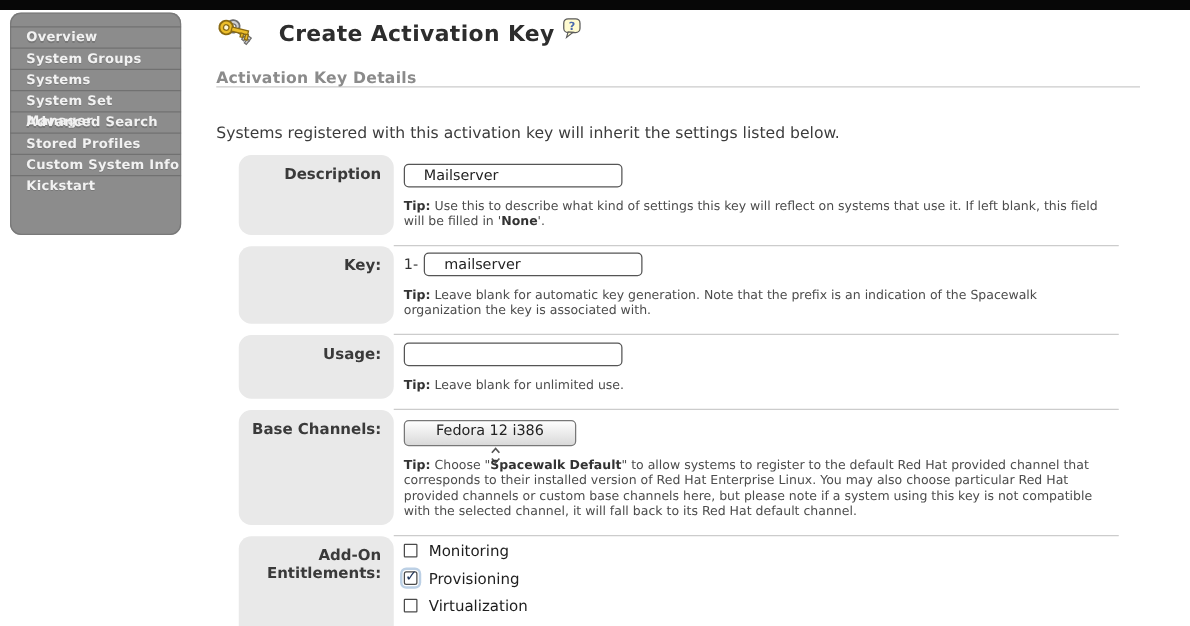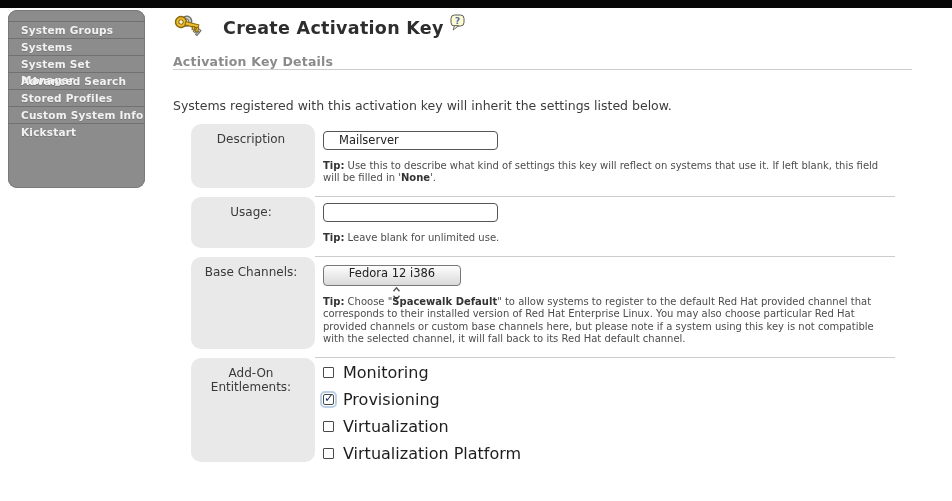--- a/index.html
+++ b/index.html
@@ -37,21 +37,21 @@
     padding-bottom:0;border-bottom:1px solid #cccccc;letter-spacing:.2px;
   }
   .intro{margin-top:28px;font-size:12.5px;color:#3c3c3c;}
 
   
   .form{margin-top:11px;margin-left:18px;width:704px;}
   .form-row{display:flex;align-items:stretch;}
   .label-cell{
     flex:0 0 124px;box-sizing:border-box;background:#e9e9e9;border-radius:10px;
     padding:8px 10px 0 6px;margin-bottom:9px;
-    text-align:center;font-weight:normal;font-size:12px;line-height:14px;color:#3a3a3a;
+    text-align:right;font-weight:bold;font-size:12px;line-height:14px;color:#3a3a3a;
   }
   .row-content{
     flex:1;box-sizing:border-box;padding:5px 0 11px 8px;
     border-bottom:1px solid #cccccc;
   }
   .form-row.last .row-content{border-bottom:none;padding-bottom:0;}
 
   .text-input{
     width:175px;height:19px;box-sizing:border-box;
     border:1px solid #555;border-radius:4px;
@@ -78,29 +78,30 @@
   
   .checkbox-row{display:flex;align-items:center;margin-bottom:8px;}
   .checkbox{
     width:11px;height:11px;box-sizing:border-box;border:1px solid #4a4a4a;border-radius:1px;
     background:#fff;margin-right:9px;position:relative;cursor:pointer;flex:0 0 auto;
   }
   .checkbox .check-glyph{
     position:absolute;top:-4px;left:0;font-size:12px;font-weight:bold;color:#21365c;
   }
   .checkbox.focused{outline:2px solid #bcd0e5;outline-offset:1px;border-radius:2px;}
-  .checkbox-label{font-size:16px;color:#1e1e1e;}
+  .checkbox-label{font-size:12px;color:#1e1e1e;}
 </style>
 </head>
 <body>
 
 <div class="top-bar"></div>
 
 <div class="sidebar">
   <div class="sidebar-cap"></div>
+  <div class="sidebar-item">Overview</div>
   <div class="sidebar-item">System Groups</div>
   <div class="sidebar-item">Systems</div>
   <div class="sidebar-item">System Set Manager</div>
   <div class="sidebar-item">Advanced Search</div>
   <div class="sidebar-item">Stored Profiles</div>
   <div class="sidebar-item">Custom System Info</div>
   <div class="sidebar-item">Kickstart</div>
 </div>
 
 <div class="main">
@@ -137,20 +138,30 @@
   <div class="form">
 
     <div class="form-row">
       <div class="label-cell">Description</div>
       <div class="row-content">
         <input type="text" class="text-input" value="Mailserver" style="">
         <div class="tip"><span class="b">Tip:</span><span> Use this to describe what kind of settings this key will reflect on systems that use it. If left blank, this field will be filled in '</span><span class="b">None</span><span>'.</span></div>
       </div>
     </div>
 
+    <div class="form-row">
+      <div class="label-cell">Key:</div>
+      <div class="row-content">
+        <div class="inline-field">
+          <span class="key-prefix">1-</span>
+          <input type="text" class="text-input" value="mailserver" style="">
+        </div>
+        <div class="tip"><span class="b">Tip:</span><span> Leave blank for automatic key generation. Note that the prefix is an indication of the Spacewalk organization the key is associated with.</span></div>
+      </div>
+    </div>
 
     <div class="form-row">
       <div class="label-cell">Usage:</div>
       <div class="row-content">
         <input type="text" class="text-input" value="" style="">
         <div class="tip"><span class="b">Tip:</span><span> Leave blank for unlimited use.</span></div>
       </div>
     </div>
 
     <div class="form-row">

